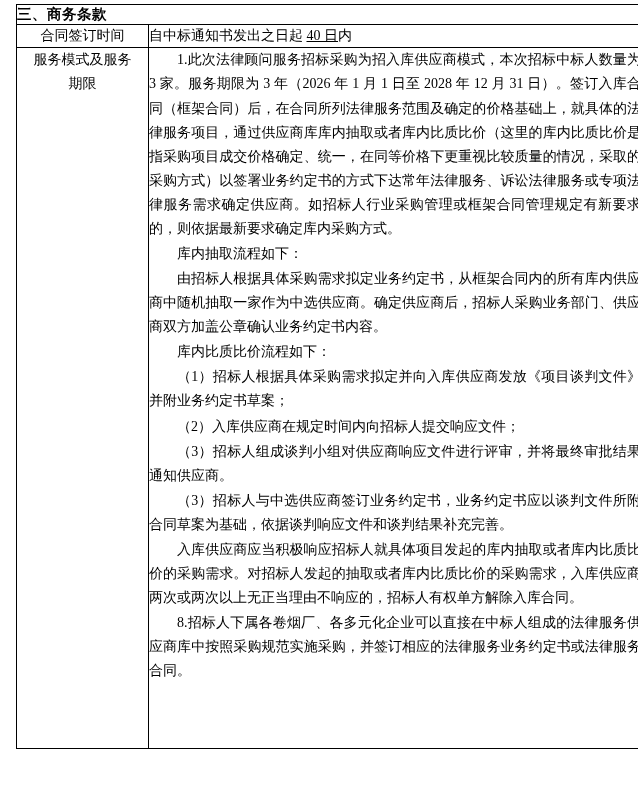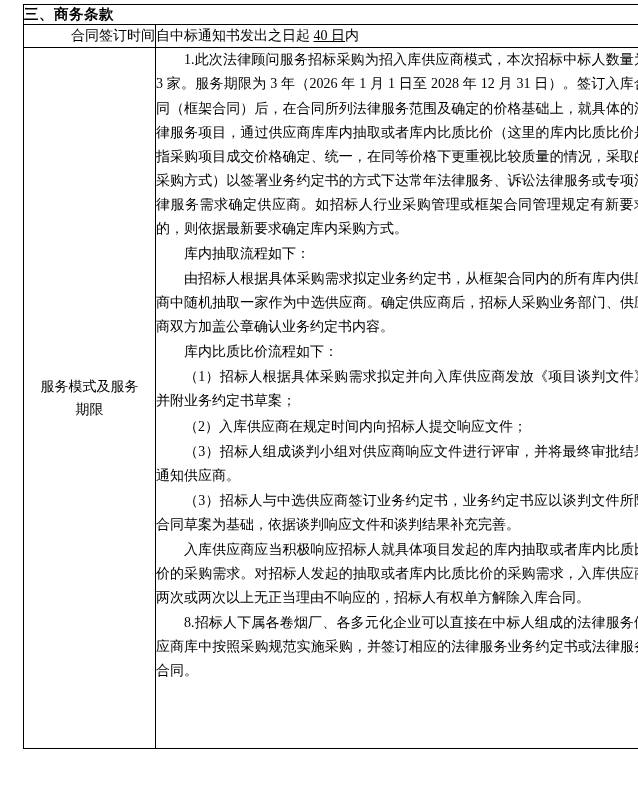--- a/index.html
+++ b/index.html
@@ -11,21 +11,21 @@
     width: 638px;
     height: 790px;
     font-family: "Liberation Serif", "DejaVu Serif", serif;
     color: #000000;
     overflow: hidden;
   }
   .page {
     width: 638px;
     height: 790px;
     box-sizing: border-box;
-    padding: 4px 6px 0 23px;
+    padding: 4px 6px 0 16px;
   }
   table.doc-table {
     border-collapse: collapse;
     width: 626px;
     table-layout: fixed;
   }
   table.doc-table td {
     border: 1px solid #000000;
     vertical-align: top;
     padding: 0;
@@ -39,21 +39,20 @@
   .label-cell {
     width: 132px;
     text-align: center;
     vertical-align: middle;
     font-size: 14px;
     padding: 5px 6px;
     line-height: 1.6;
   }
   .label-cell.mid {
     vertical-align: middle;
-    text-align: right;
   }
   .value-cell {
     font-size: 14px;
     padding: 5px 8px 6px 8px;
     line-height: 1.6;
   }
   .u-line {
     text-decoration: underline;
   }
   .body-cell {
@@ -62,21 +61,20 @@
     line-height: 1.72;
     text-align: justify;
     margin-top: 38px;
   }
   .body-cell p {
     margin: 0 0 1px 0;
     text-indent: 2em;
   }
   .vcenter-label {
     display: flex;
-    align-items: center;
     justify-content: center;
     height: 100%;
     min-height: 700px;
     text-align: center;
   }
   .label-inner {
     width: 110px;
     line-height: 1.7;
     font-size: 14px;
     text-align: center;

